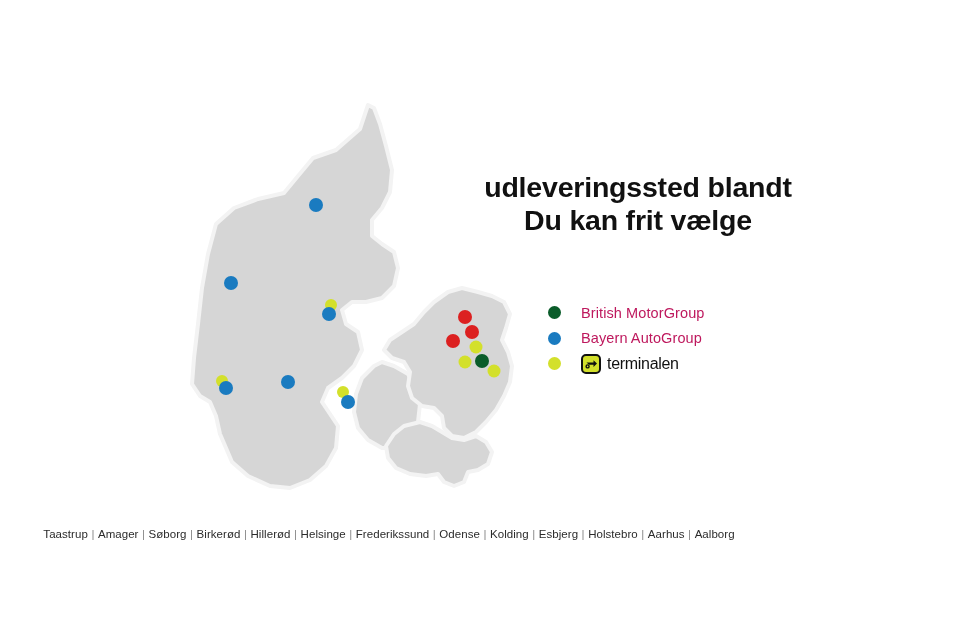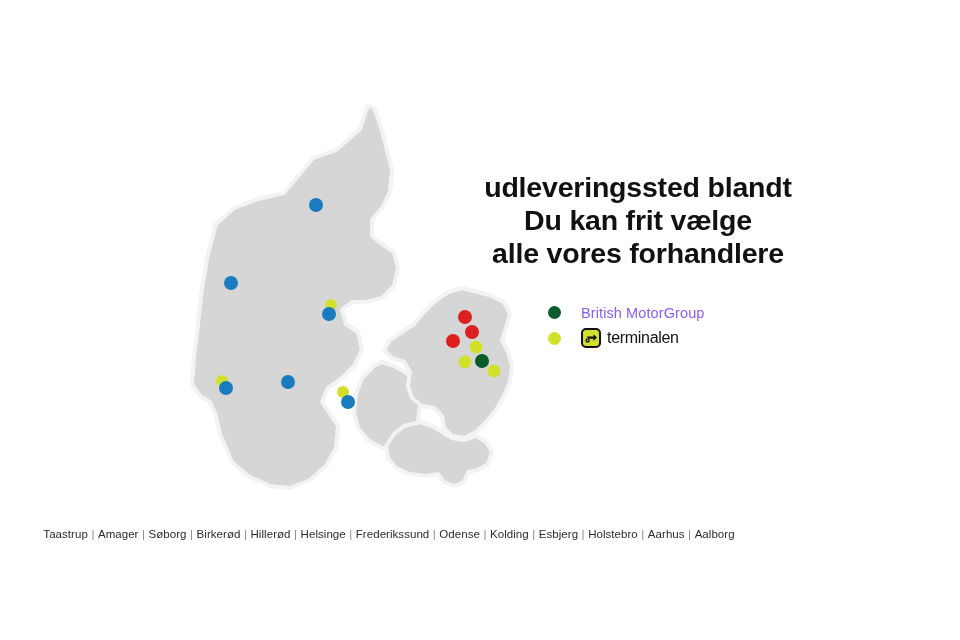--- a/index.html
+++ b/index.html
@@ -65,21 +65,21 @@
   }
   .legend-dot {
     width: 13px;
     height: 13px;
     border-radius: 50%;
     flex: 0 0 13px;
     margin-right: 20px;
   }
   .legend-label {
     font-size: 14.5px;
-    color: #8b5cf6;
+    color: #be185d;
     letter-spacing: 0.1px;
     white-space: nowrap;
   }
   .legend-logo {
     display: flex;
     align-items: center;
   }
   .logo-mark {
     flex: 0 0 auto;
     margin-right: 6px;
@@ -163,30 +163,33 @@
         <circle r="6.5" cx="279" cy="266" fill="#d3e02b"></circle>
         <circle r="7" cx="296" cy="265" fill="#0a5c2a"></circle>
         <circle r="6.5" cx="308" cy="275" fill="#d3e02b"></circle>
       </g>
     </svg>
   </div>
 
   <h1 id="headline">
     <span class="hl-line">udleveringssted blandt</span>
     <span class="hl-line">Du kan frit vælge</span>
-    <span class="hl-line">alle vores forhandlere</span>
   </h1>
 
   <div id="legend">
 
     <div class="legend-row">
       <span class="legend-dot" style="background:#0a5c2a"></span>
       <span class="legend-label">British MotorGroup</span>
     </div>
 
+    <div class="legend-row">
+      <span class="legend-dot" style="background:#1a7bc0"></span>
+      <span class="legend-label">Bayern AutoGroup</span>
+    </div>
 
     <div class="legend-row">
       <span class="legend-dot" style="background:#d3e02b"></span>
       <span class="legend-logo">
         <svg class="logo-mark" width="20" height="20" viewBox="0 0 20 20">
           <rect x="1" y="1" width="18" height="18" rx="4" ry="4" fill="#d3e02b" stroke="#111111" stroke-width="2"></rect>
           <path d="M5.5 8.5 L12.5 8.5 L12.5 6.2 L16 9.6 L12.5 13 L12.5 10.8 L8 10.8" fill="#111111"></path>
           <circle cx="6.6" cy="12.4" r="1.5" fill="none" stroke="#111111" stroke-width="1.4"></circle>
         </svg>
         <span class="logo-word">terminalen</span>

